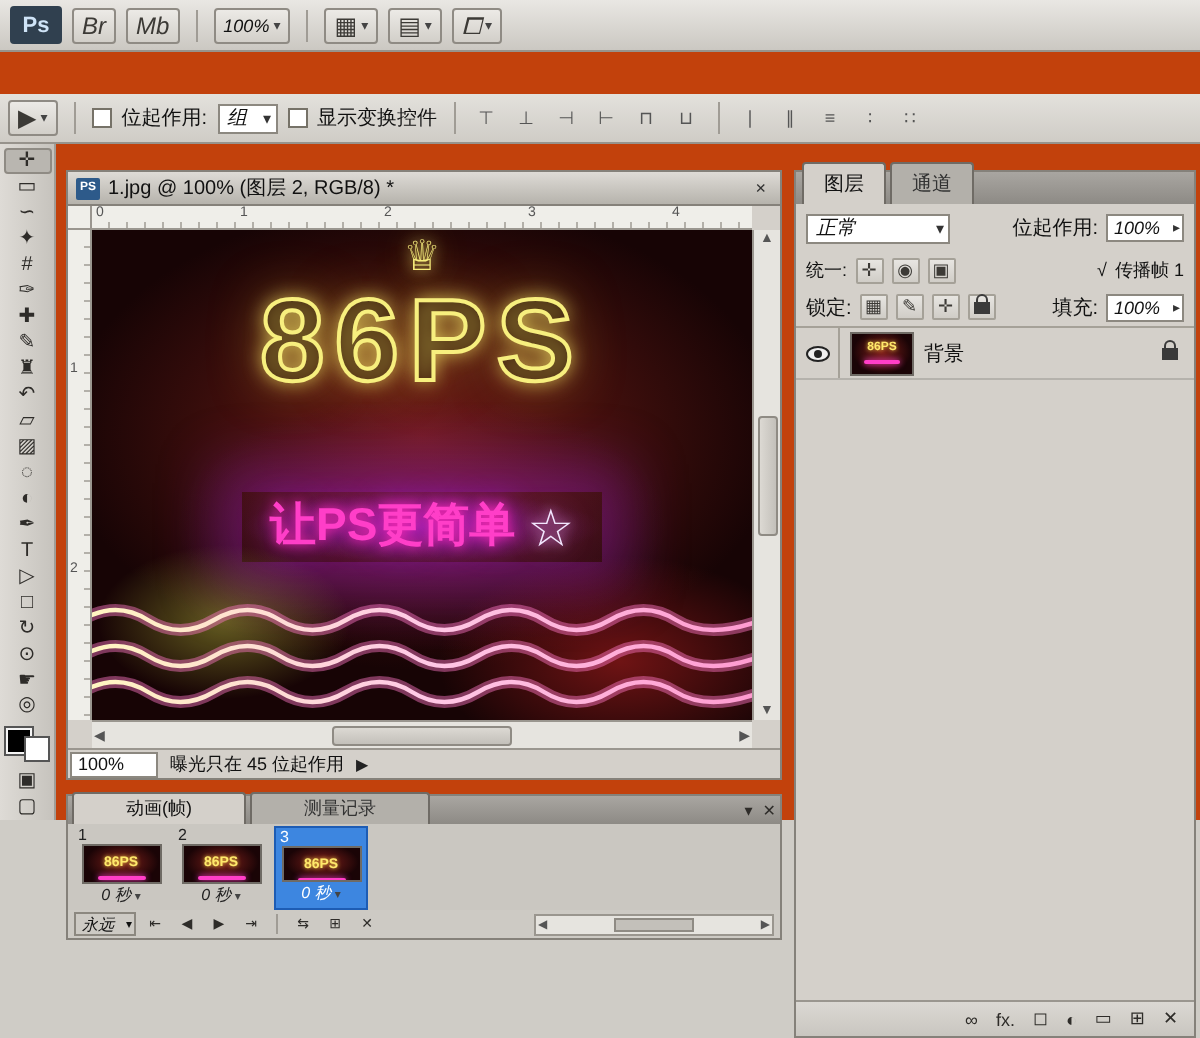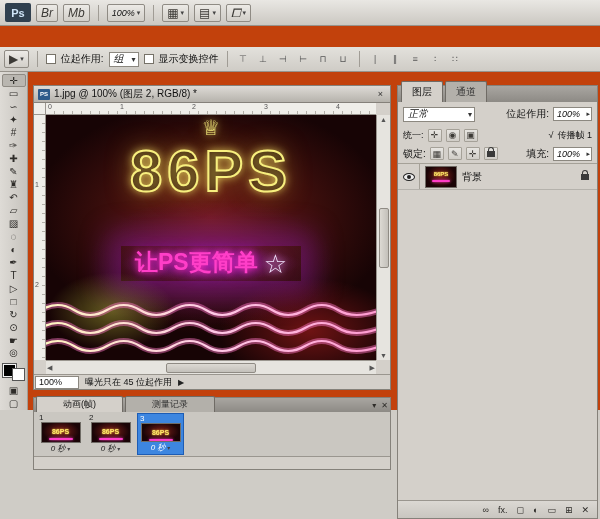--- a/index.html
+++ b/index.html
@@ -304,20 +304,38 @@
       </div>
       <div class="frame sel">
         <span class="fnum">3</span>
         <span class="mini thumb-lg">
             <b class="mh">86PS</b>
             <i class="ms"></i>
           </span>
         <span class="fdelay"><i>0 秒</i><i class="caret">▾</i></span>
       </div>
     </div>
+    <div class="anim-controls">
+      <span class="loop-box">
+          <i>永远</i>
+        </span>
+      <span class="tbtn">⇤</span>
+      <span class="tbtn">◀</span>
+      <span class="tbtn">▶</span>
+      <span class="tbtn">⇥</span>
+      <span class="sep" style="height:10px"></span>
+      <span class="tbtn">⇆</span>
+      <span class="tbtn">⊞</span>
+      <span class="tbtn">✕</span>
+      <span class="anim-scroll">
+          <i>◀</i>
+          <i class="thumbh"></i>
+          <i>▶</i>
+        </span>
+    </div>
   </div>
 
   <div class="rightpanel">
     <div class="rp-header">
       <span class="rp-tab">图层</span>
       <span class="rp-tab inactive">通道</span>
     </div>
     <div class="rp-row rp-blend">
       <span class="select" style="width:72px">
           <i>正常</i>

